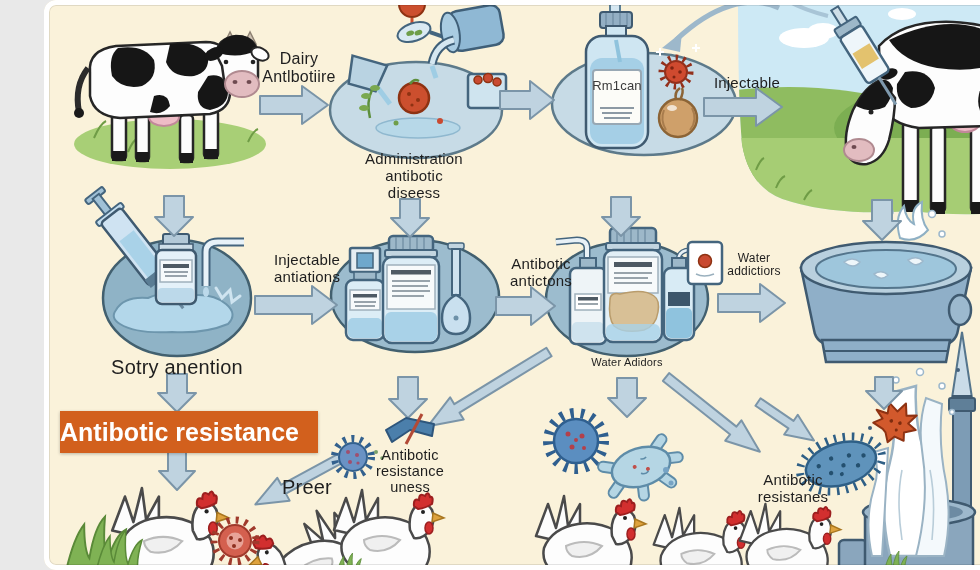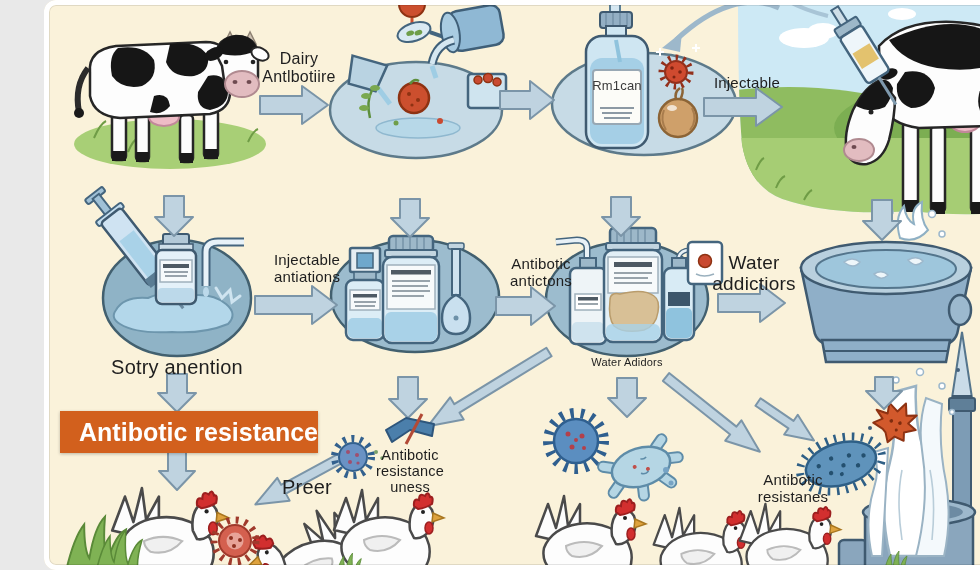--- a/index.html
+++ b/index.html
@@ -8,21 +8,21 @@
     overflow:hidden;border-radius:12px;
     font-family:"Liberation Sans",sans-serif;
     margin-left:44px;
   }
   .frame{position:absolute;inset:0;border:5px solid #fff;border-radius:12px;
     box-shadow:inset 0 0 0 1px rgba(0,0,0,.10);z-index:40;pointer-events:none}
   svg.art{position:absolute;left:0;top:0;z-index:1}
   .lbl{position:absolute;z-index:20;color:#1e1e1e;text-align:center;
     white-space:pre-line;line-height:1.12;letter-spacing:.2px}
   .banner{position:absolute;z-index:20;background:#D2601D;color:#fff;
-    display:flex;align-items:center;justify-content:flex-end;font-weight:700;
+    display:flex;align-items:center;justify-content:flex-start;font-weight:700;
     box-shadow:0 1px 3px rgba(0,0,0,.25)}
   .bottle-lbl{font-weight:400;color:#3a3a3a}
 </style>
 </head>
 <body>
 
 <div class="canvas">
 
 <svg class="art" width="980" height="570" viewBox="0 0 980 570">
   <defs>
@@ -428,28 +428,31 @@
     <use href="#tuft" transform="translate(52,528) scale(1.0)"></use>
     <use href="#tuft" transform="translate(292,552) scale(0.55)"></use>
     <use href="#tuft" transform="translate(840,550) scale(0.5)"></use>
   </g>
 
   <rect x="96" y="566" width="884" height="4" fill="#46688A"></rect>
 </svg>
 
 <div class="lbl" style="left:190px;top:50px;width:130px;font-size:16px">Dairy
 Antlbotiire</div>
+<div class="lbl" style="left:300px;top:151px;width:140px;font-size:15px">Administration
+antibotic
+diseess</div>
 <div class="lbl bottle-lbl" style="left:548px;top:79px;width:50px;font-size:13px">Rm1can</div>
 <div class="lbl" style="left:660px;top:75px;width:86px;font-size:15px">Injectable</div>
 <div class="lbl" style="left:60px;top:356px;width:146px;font-size:20px">Sotry anention</div>
 <div class="lbl" style="left:206px;top:252px;width:114px;font-size:15px">Injectable
 antiations</div>
 <div class="lbl" style="left:442px;top:256px;width:110px;font-size:15px">Antibotic
 antictons</div>
-<div class="lbl" style="left:658px;top:252px;width:104px;font-size:19px">Water
+<div class="lbl" style="left:658px;top:252px;width:104px;font-size:12px">Water
 addictiors</div>
 <div class="lbl" style="left:512px;top:356px;width:142px;font-size:11px">Water Adidors</div>
 <div class="banner" style="left:16px;top:411px;width:258px;height:42px;font-size:25px">
   <span>Antibotic resistance</span>
 </div>
 <div class="lbl" style="left:318px;top:447px;width:96px;font-size:14.5px">Antibotic
 resistance
 uness</div>
 <div class="lbl" style="left:232px;top:476px;width:62px;font-size:20px">Preer</div>
 <div class="lbl" style="left:693px;top:472px;width:112px;font-size:15px">Antibotic

